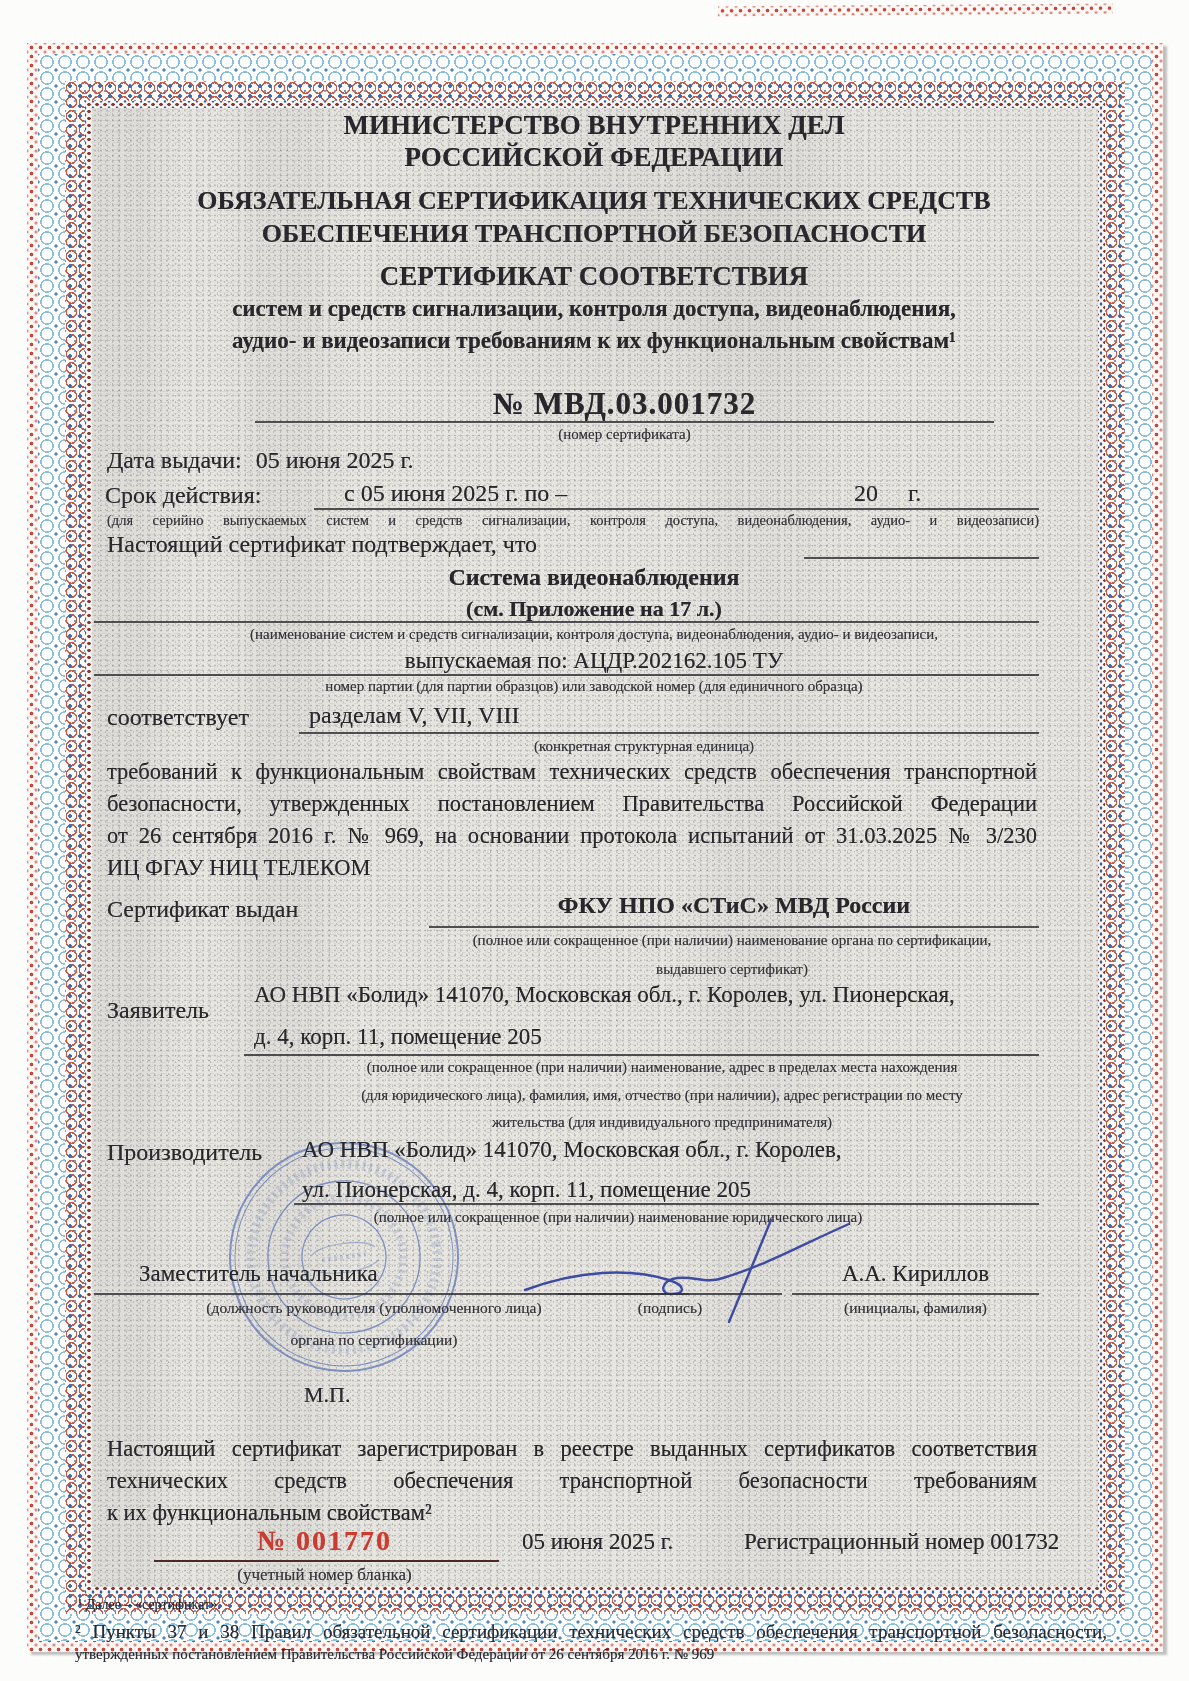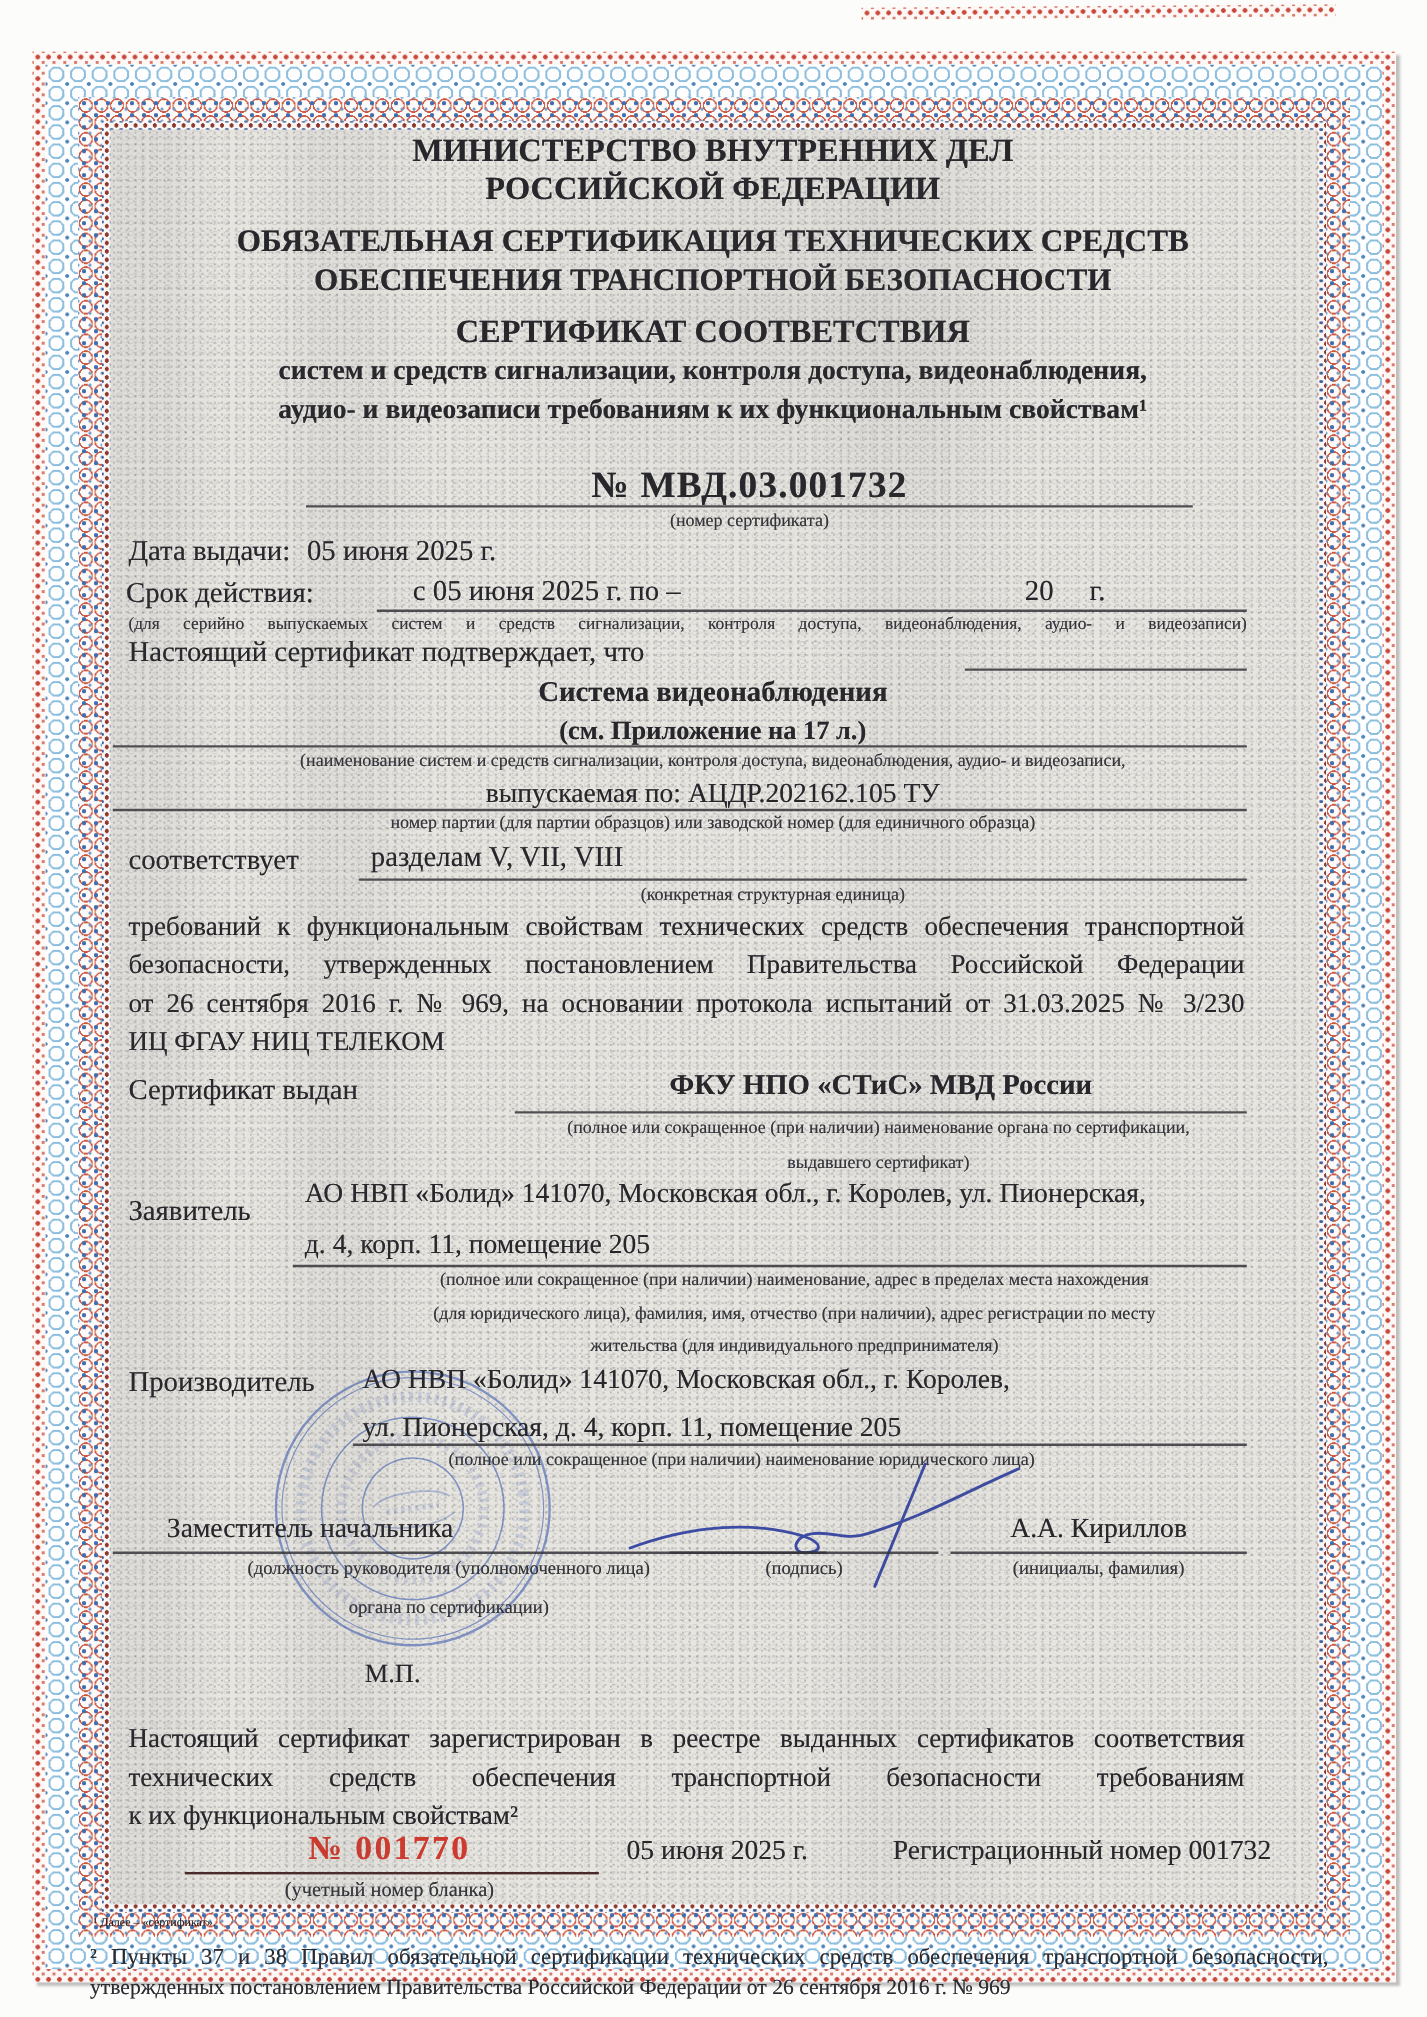--- a/index.html
+++ b/index.html
@@ -184,17 +184,17 @@
               <div class="t nw" style="left:430px;top:1421px;font-size:23px;">05 июня 2025 г.</div>
               <div class="t nw" style="left:652px;top:1421px;font-size:23px;">Регистрационный номер 001732</div>
 
             </div>
           </div>
         </div>
       </div>
     </div>
   </div>
 
-  <div class="fn nw" style="left:78px;top:1597px;font-size:10px;">¹ Далее – «сертификат».</div>
+  <div class="fn nw" style="left:78px;top:1597px;font-size:14px;">¹ Далее – «сертификат».</div>
   <div class="fn jl" style="left:75px;top:1621px;width:1032px;font-size:19px;">² Пункты 37 и 38 Правил обязательной сертификации технических средств обеспечения транспортной безопасности,</div>
-  <div class="fn nw" style="left:75px;top:1646px;font-size:18px;">утвержденных постановлением Правительства Российской Федерации от 26 сентября 2016 г. № 969</div>
+  <div class="fn nw" style="left:75px;top:1646px;font-size:15px;">утвержденных постановлением Правительства Российской Федерации от 26 сентября 2016 г. № 969</div>
 
 </div>
 
 </body></html>

